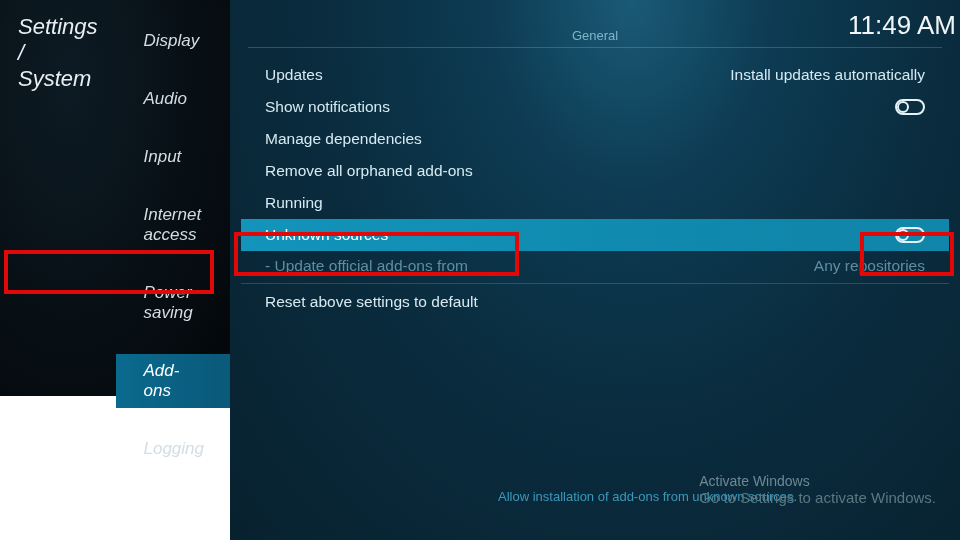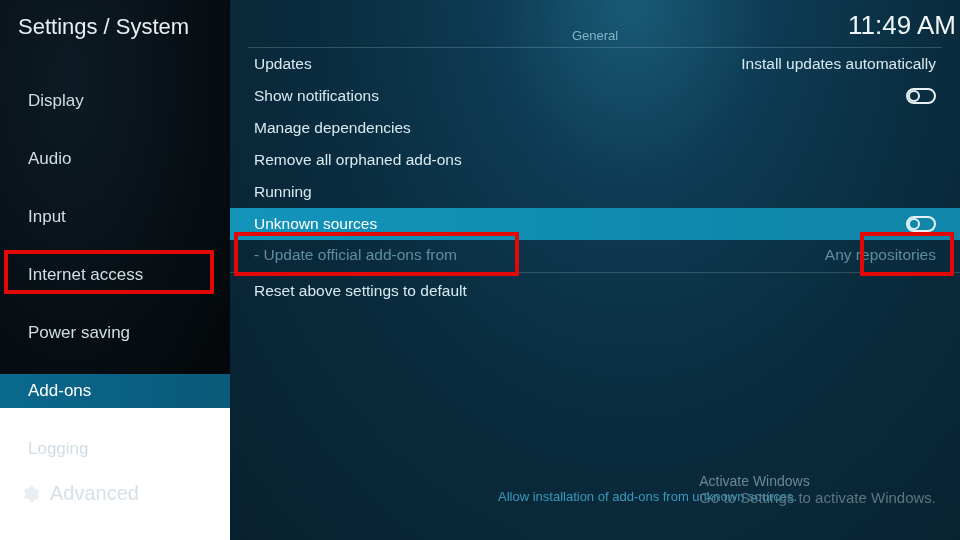--- a/index.html
+++ b/index.html
@@ -6,21 +6,22 @@
 html, body { width: 960px; height: 540px; overflow: hidden; font-family: Arial, Helvetica, sans-serif; }
 body { display: flex; position: relative; }
 
 
 .sidebar {
   width: 230px;
   height: 396px;
   background: radial-gradient(ellipse at 30% 20%, #0d1b24 0%, #04080b 90%);
   color: #d8e2e8;
   display: flex;
-  flex-direction: column;
+  flex-direction: row;
+  font-style: italic;
 }
 .breadcrumb {
   font-size: 22px;
   color: #e8eef1;
   padding: 14px 18px 20px 18px;
   font-weight: 300;
 }
 .nav { flex: 1; }
 .nav-item {
   padding: 7px 28px;
@@ -65,21 +66,21 @@
 .section-header {
   text-align: center;
   font-size: 13px;
   color: #7fb5c7;
   margin-top: 28px;
   padding-bottom: 4px;
   border-bottom: 1px solid rgba(170,200,210,0.25);
   margin-left: 18px;
   margin-right: 18px;
 }
-.rows { margin: 0; }
+.rows { margin: 11px; }
 .row {
   display: flex;
   align-items: center;
   justify-content: space-between;
   padding: 6px 24px;
   font-size: 15.5px;
   font-weight: 300;
   color: #d7eaf1;
   min-height: 32px;
 }

